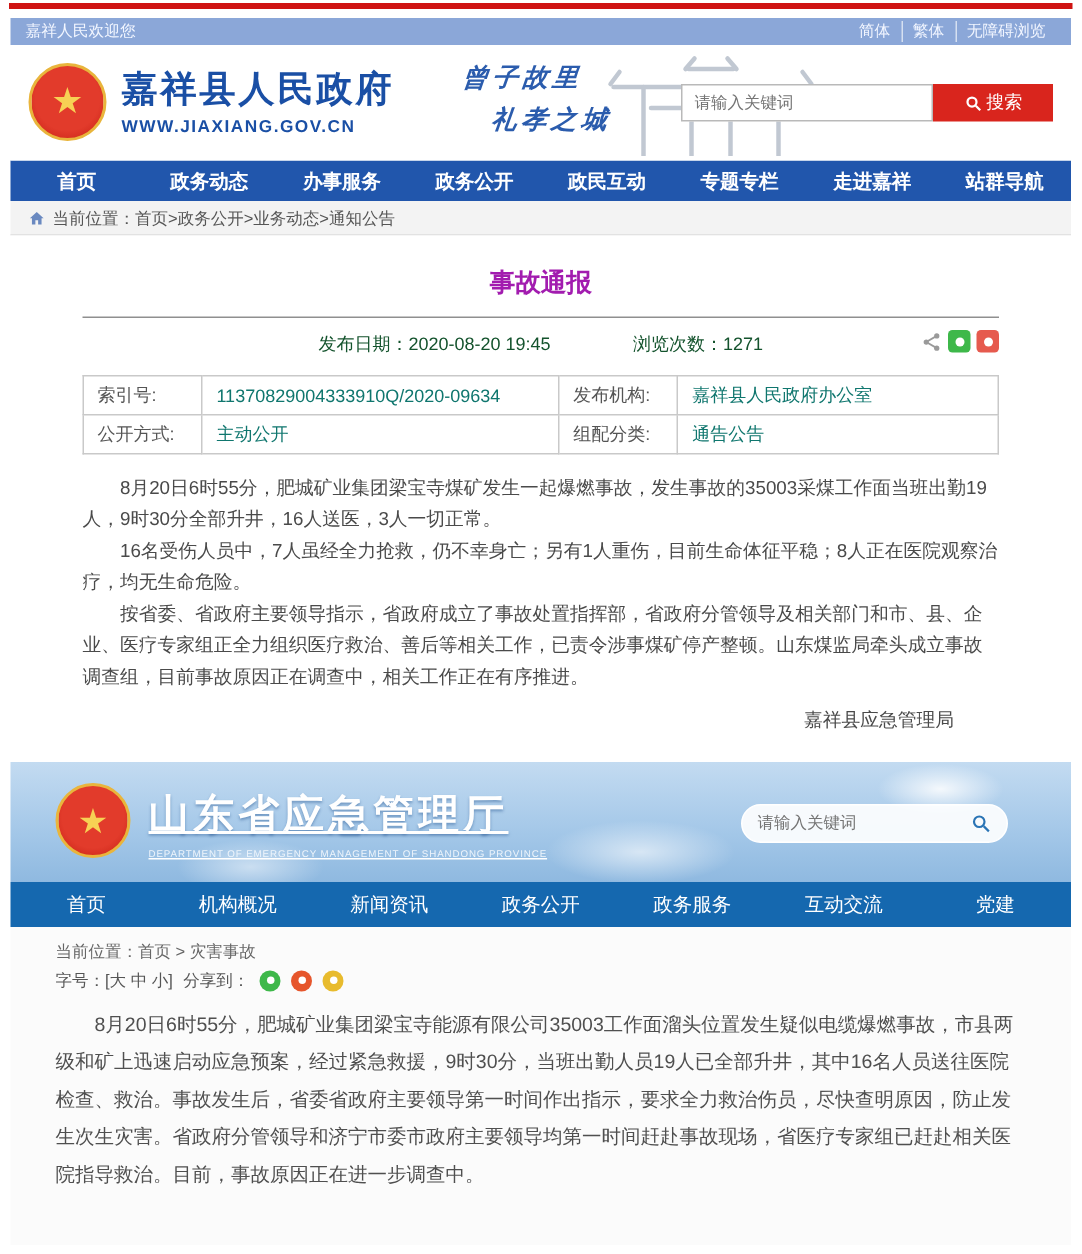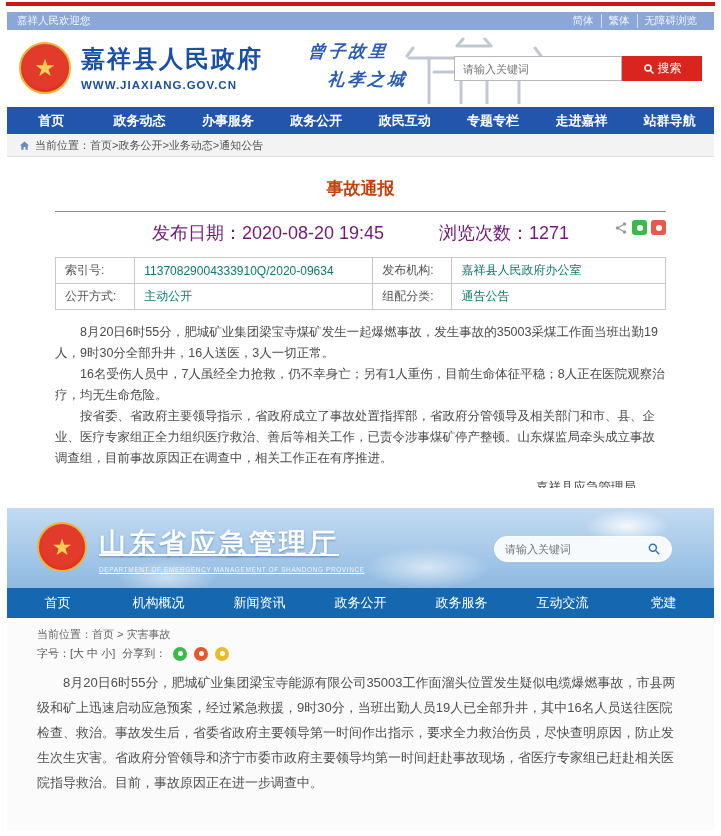--- a/index.html
+++ b/index.html
@@ -36,24 +36,24 @@
   .search1 button { width:80px; height:25px; border:0; background:#d9251d; color:#fff;
     font-size:12px; display:flex; align-items:center; justify-content:center; gap:3px; cursor:pointer; }
 
   .s1-nav { height:27px; background:#2156ac; display:flex; align-items:center; }
   .s1-nav span { flex:1; text-align:center; color:#fff; font-size:13px; font-weight:bold; cursor:pointer; }
 
   .s1-breadcrumb { height:23px; background:#f3f3f3; border-bottom:1px solid #e2e2e2;
     display:flex; align-items:center; gap:5px; padding:0 12px; font-size:11px; color:#555; }
 
   .s1-content { background:#fff; height:331px; padding:20px 48px 0; position:relative; overflow:hidden; }
-  .a1-title { text-align:center; font-size:17px; font-weight:600; color:#c2410c; }
+  .a1-title { text-align:center; font-size:17px; font-weight:600; color:#a21caf; }
   .a1-divider { border:0; border-top:1px solid #8f8f8f; margin:11px 0 0; }
   .a1-meta { position:relative; display:flex; justify-content:center; gap:55px;
-    font-size:18px; color:#701a75; padding:9px 0 0; }
+    font-size:12px; color:#14532d; padding:9px 0 0; }
   .a1-share { position:absolute; right:0; top:8px; display:flex; gap:4px; align-items:center; }
   .share-sq { width:15px; height:15px; border-radius:3px; display:flex; align-items:center;
     justify-content:center; cursor:pointer; }
   .share-sq.wechat { background:#3eb84a; }
   .share-sq.weibo { background:#e65a4e; }
   .share-sq .dot { width:6px; height:6px; border-radius:50%; background:#fff; }
   .info-table { width:100%; border-collapse:collapse; margin-top:12px; }
   .info-table td { border:1px solid #c9c9c9; font-size:12px; height:26px; padding:0 9px; color:#0f766e; }
   .info-table td.lbl { color:#555; width:13%; }
   .info-table td.v1 { width:39%; }

